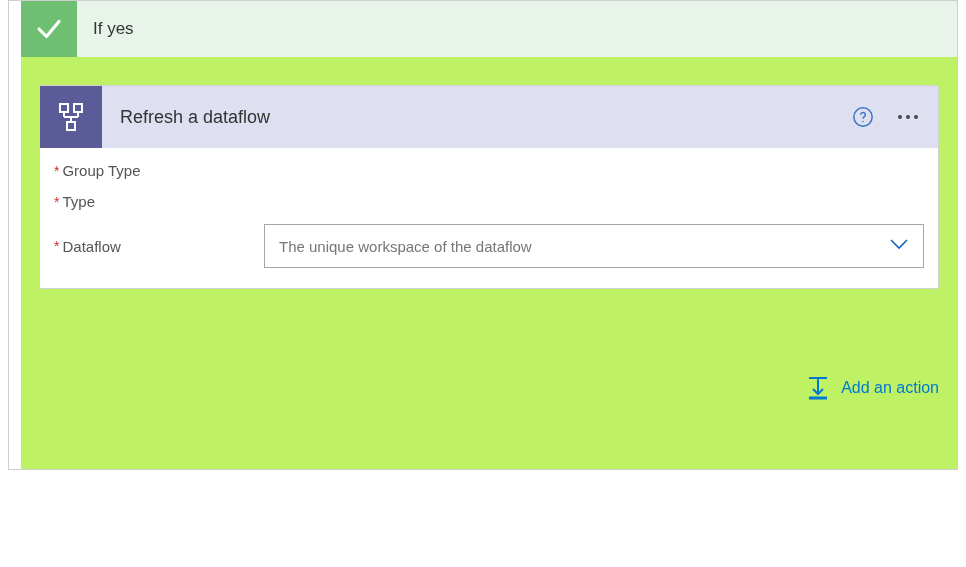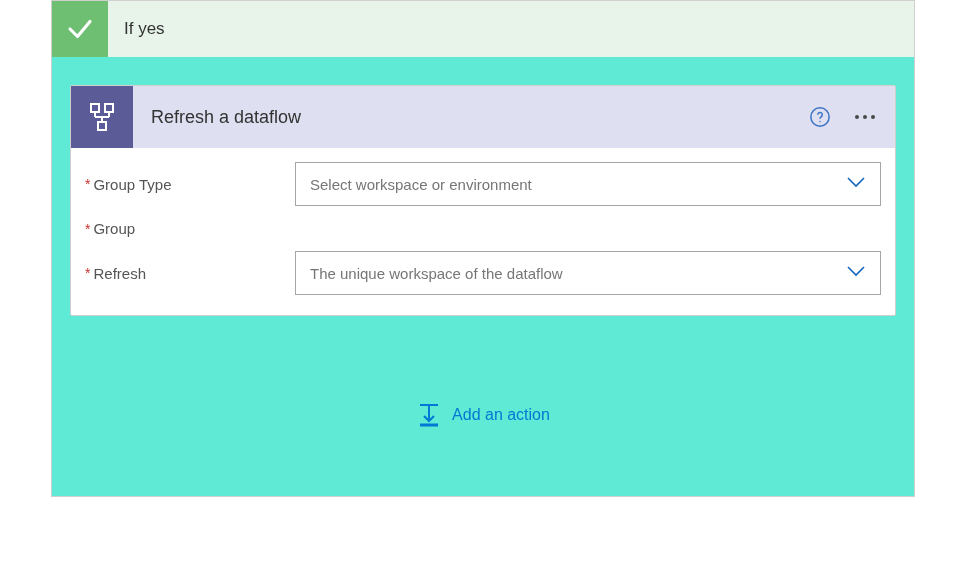--- a/index.html
+++ b/index.html
@@ -5,24 +5,25 @@
     * { box-sizing: border-box; margin: 0; padding: 0; }
     body {
       font-family: "Segoe UI", -apple-system, BlinkMacSystemFont, sans-serif;
       background: #fff;
       width: 966px;
       height: 567px;
       position: relative;
     }
     .outer-container {
       border: 1px solid #cfcfcf;
-      width: 864px;
+      width: 950px;
       margin: 0 auto;
       position: relative;
       top: 0;
+      padding-left: 12px;
     }
     .if-yes-header {
       display: flex;
       align-items: center;
       background: #e8f4ea;
       height: 56px;
     }
     .check-box {
       width: 56px;
       height: 56px;
@@ -31,21 +32,21 @@
       align-items: center;
       justify-content: center;
     }
     .if-yes-title {
       font-size: 17px;
       color: #333;
       margin-left: 16px;
       font-weight: 400;
     }
     .content-area {
-      background: #5eead4;
+      background: #bef264;
       padding: 28px 18px 18px 18px;
     }
     .action-card {
       border: 1px solid #cfcfcf;
       border-radius: 2px;
       background: #fff;
     }
     .card-header {
       background: #dedff1;
       height: 62px;
@@ -125,21 +126,21 @@
     }
     .dropdown-placeholder {
       color: #767676;
       font-size: 15px;
     }
     .chevron {
       flex-shrink: 0;
     }
     .add-action-row {
       display: flex;
-      justify-content: center;
+      justify-content: flex-end;
       align-items: center;
       padding: 86px 0 50px 0;
     }
     .add-action-btn {
       display: flex;
       align-items: center;
       gap: 10px;
       color: #0078d4;
       cursor: pointer;
       font-size: 16px;
@@ -192,41 +193,33 @@
         </div>
       </div>
 
       <div class="card-body">
 
         <div class="field-row">
           <div class="field-label-wrap">
             <span class="asterisk">*</span>
             <span>Group Type</span>
           </div>
-          <div class="dropdown">
-            <span class="dropdown-placeholder">Select workspace or environment</span>
-            <span class="chevron">
-              <svg width="20" height="14" viewBox="0 0 20 14" fill="none" stroke="#1565c0" stroke-width="1.6">
-                <polyline points="2,3 10,11 18,3"></polyline>
-              </svg>
-            </span>
-          </div>
         </div>
 
         <div class="field-row">
           <div class="field-label-wrap">
             <span class="asterisk">*</span>
-            <span>Group</span>
+            <span>Type</span>
           </div>
         </div>
 
         <div class="field-row">
           <div class="field-label-wrap">
             <span class="asterisk">*</span>
-            <span>Refresh</span>
+            <span>Dataflow</span>
           </div>
           <div class="dropdown">
             <span class="dropdown-placeholder">The unique workspace of the dataflow</span>
             <span class="chevron">
               <svg width="20" height="14" viewBox="0 0 20 14" fill="none" stroke="#1565c0" stroke-width="1.6">
                 <polyline points="2,3 10,11 18,3"></polyline>
               </svg>
             </span>
           </div>
         </div>

